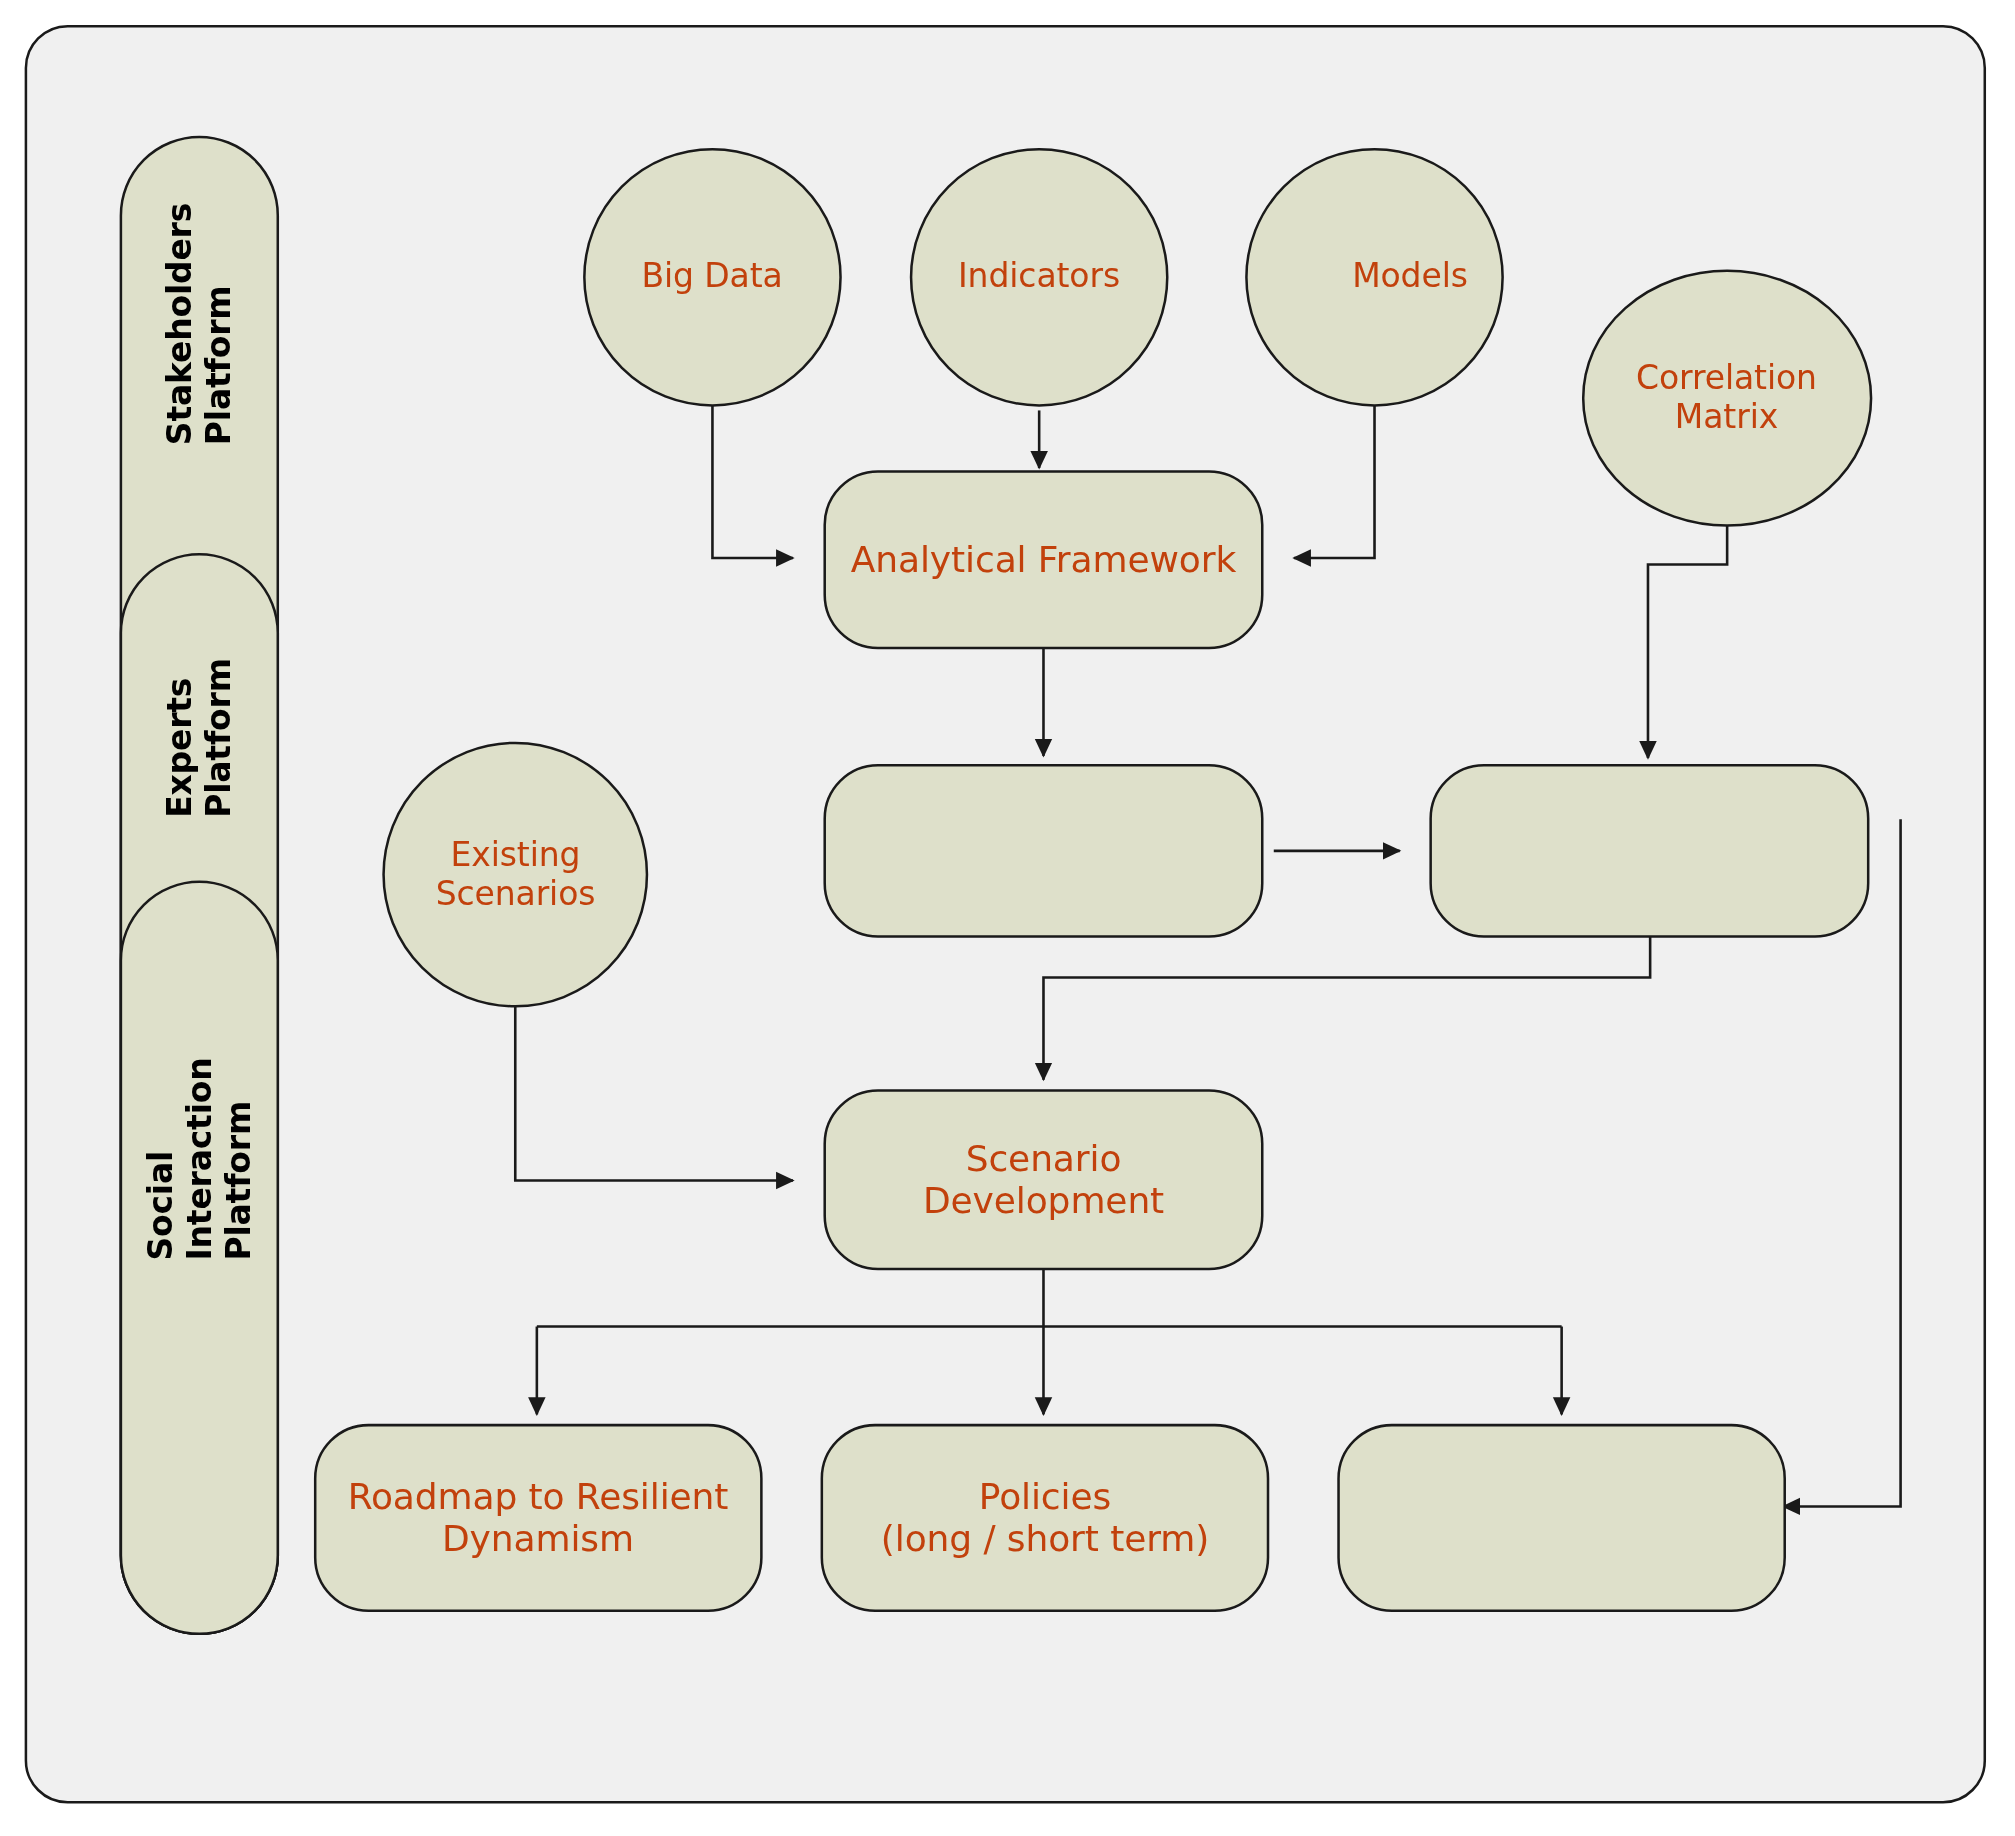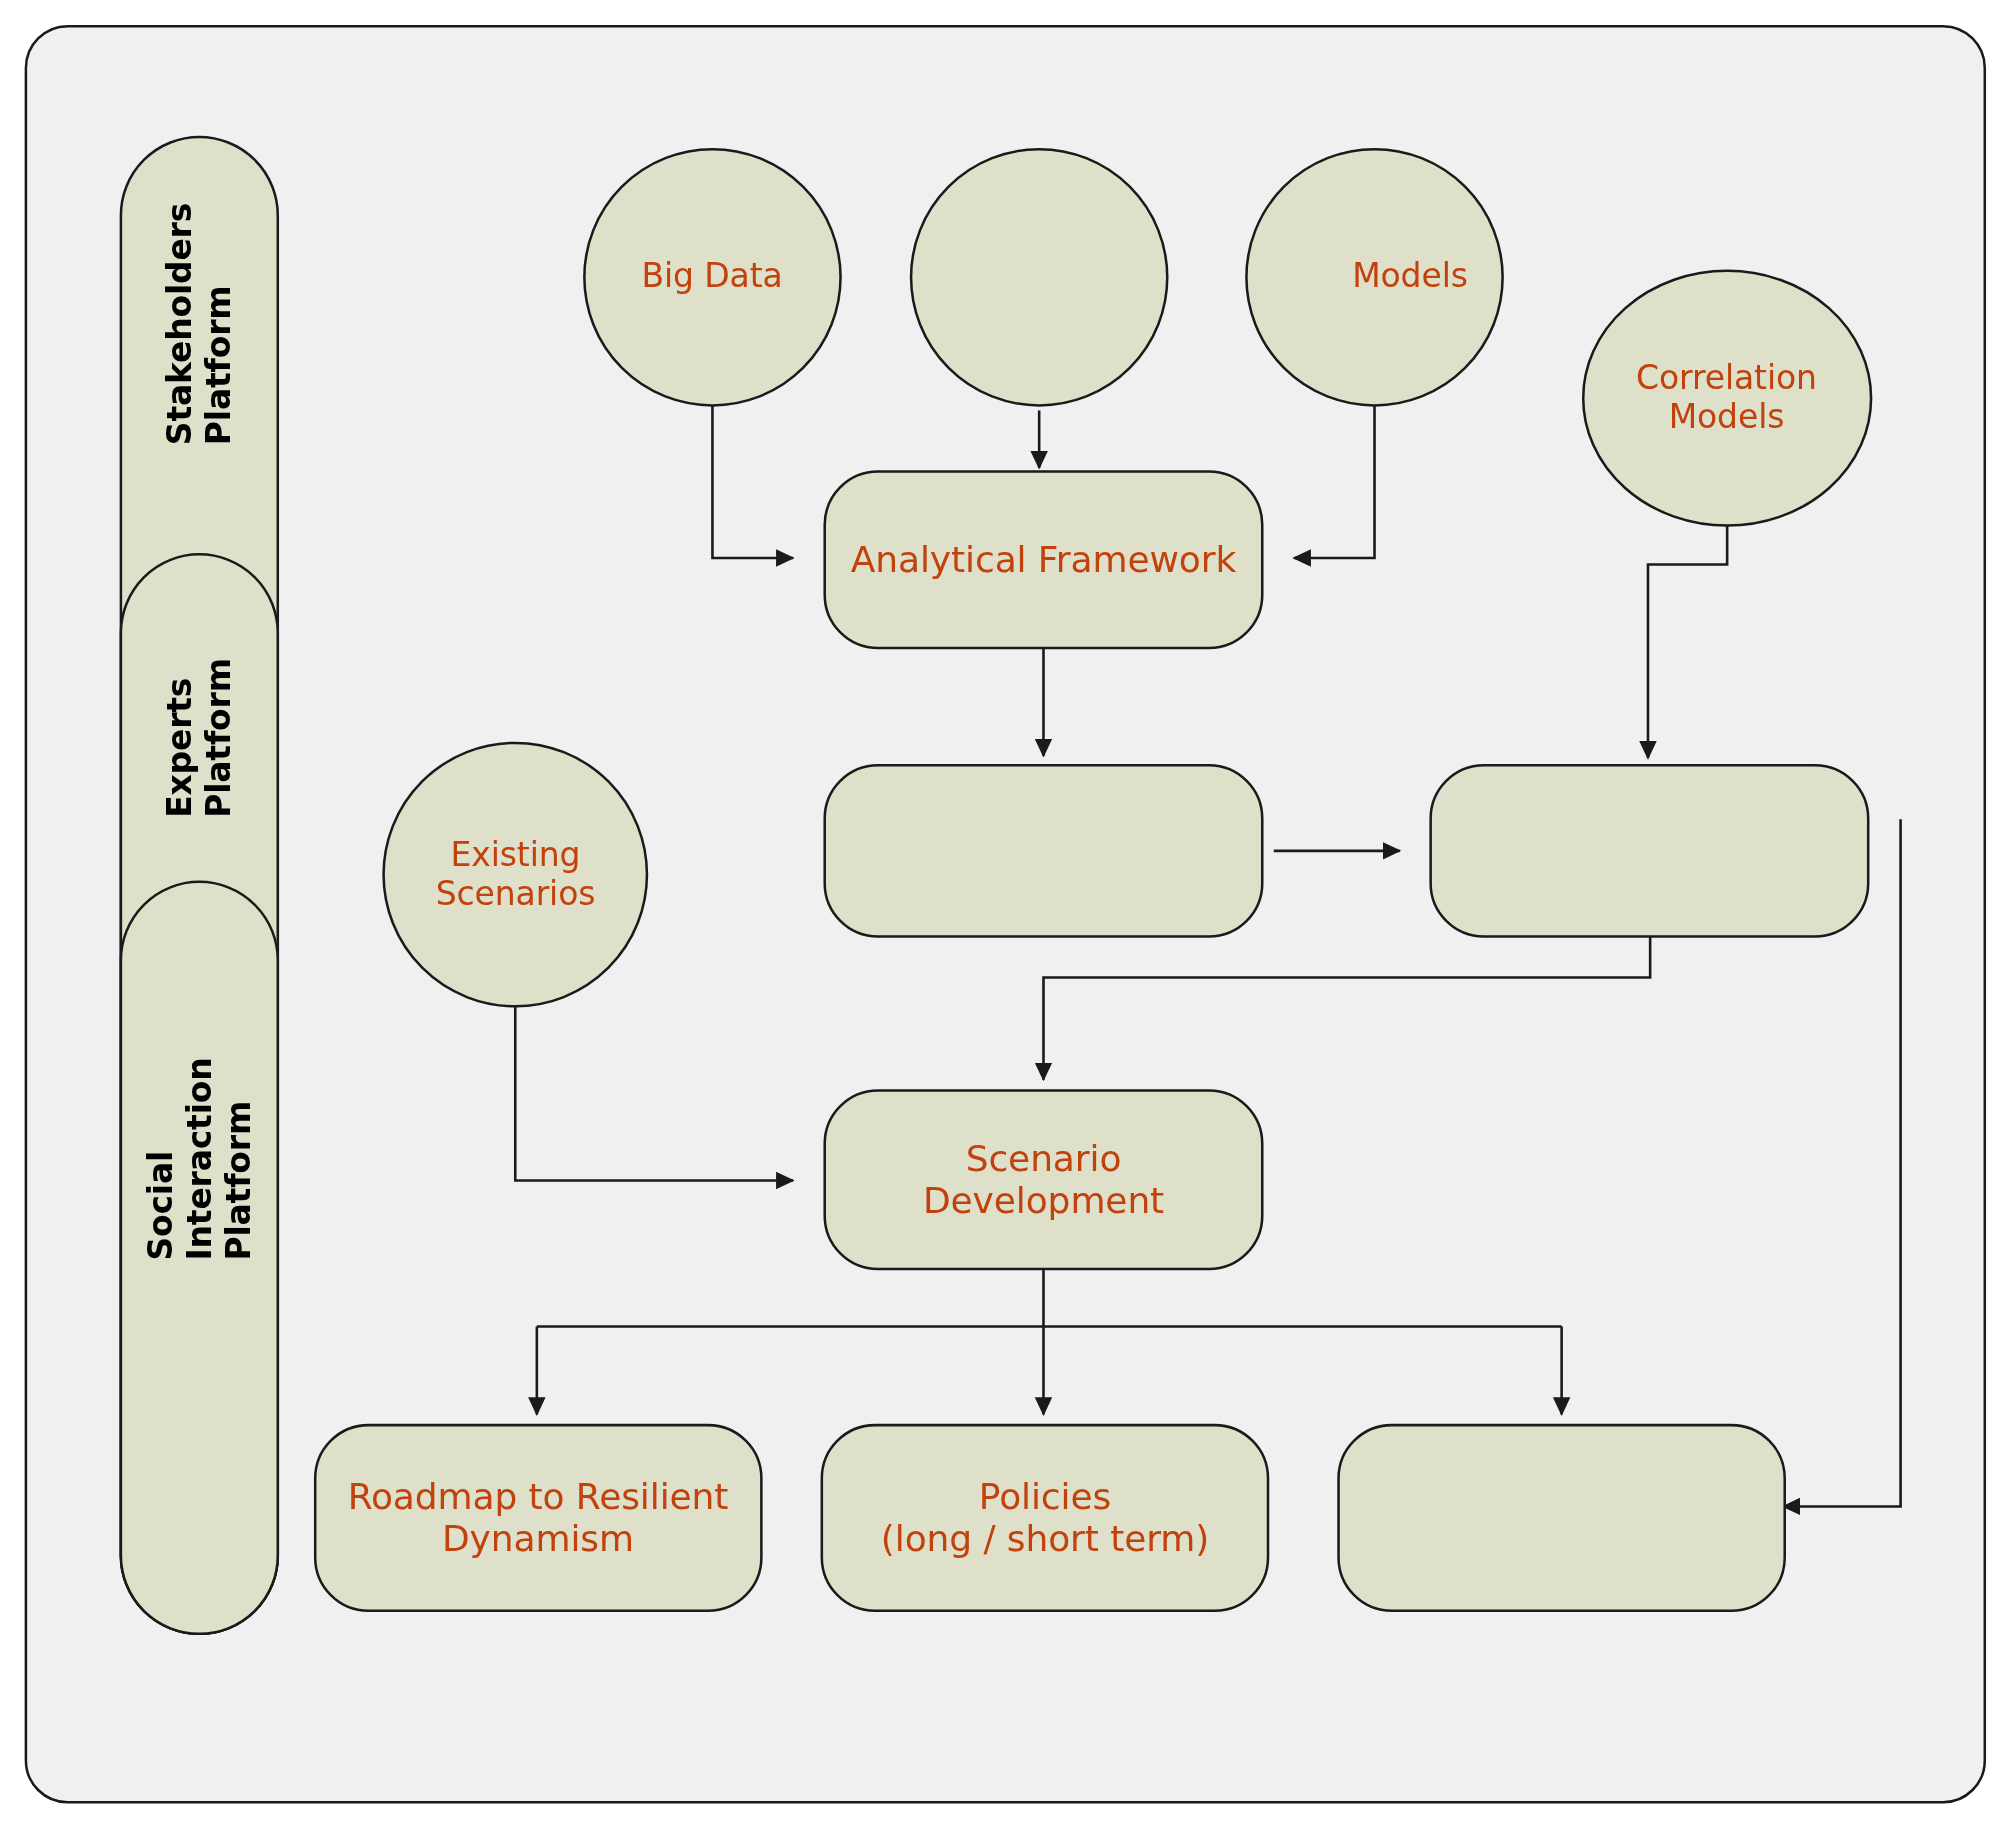--- a/index.html
+++ b/index.html
@@ -124,25 +124,26 @@
       <rect x="1860" y="1980" width="620" height="258" rx="74" ry="74" fill="#dee0ca" stroke="#1a1a1a" stroke-width="3.5"></rect>
     </g>
   </svg>
 
   <div class="platform-label" style="left:127px; top:137px; width:144px; height:374px; transform:rotate(-90deg) translate(0,0); transform-origin:center center;">Stakeholders Platform</div>
   <div class="platform-label" style="left:127px; top:569px; width:144px; height:338px; transform:rotate(-90deg); transform-origin:center center;">Experts Platform</div>
   <div class="platform-label" style="left:127px; top:907px; width:144px; height:504px; transform:rotate(-90deg); transform-origin:center center;">Social Interaction Platform</div>
 
   <div class="node-label lbl-circle" style="left:584px; top:237px; width:256px; height:79px;">Big Data</div>
 
+  <div class="node-label lbl-circle" style="left:911px; top:237px; width:256px; height:79px;">Indicators</div>
 
   <div class="node-label lbl-circle" style="left:1246px; top:237px; width:256px; height:79px;padding-left:36px;">Models</div>
 
   <div class="node-label lbl-circle" style="left:1590px; top:340px; width:273px; height:115px;">Correlation
-Models</div>
+Matrix</div>
 
   <div class="node-label lbl-circle" style="left:380px; top:817px; width:271px; height:115px;">Existing
 Scenarios</div>
 
   <div class="node-label lbl-box" style="left:832px; top:520px; width:423px; height:81px;">Analytical Framework</div>
 
 
 
   <div class="node-label lbl-box" style="left:832px; top:1119px; width:423px; height:122px;">Scenario
 Development</div>

